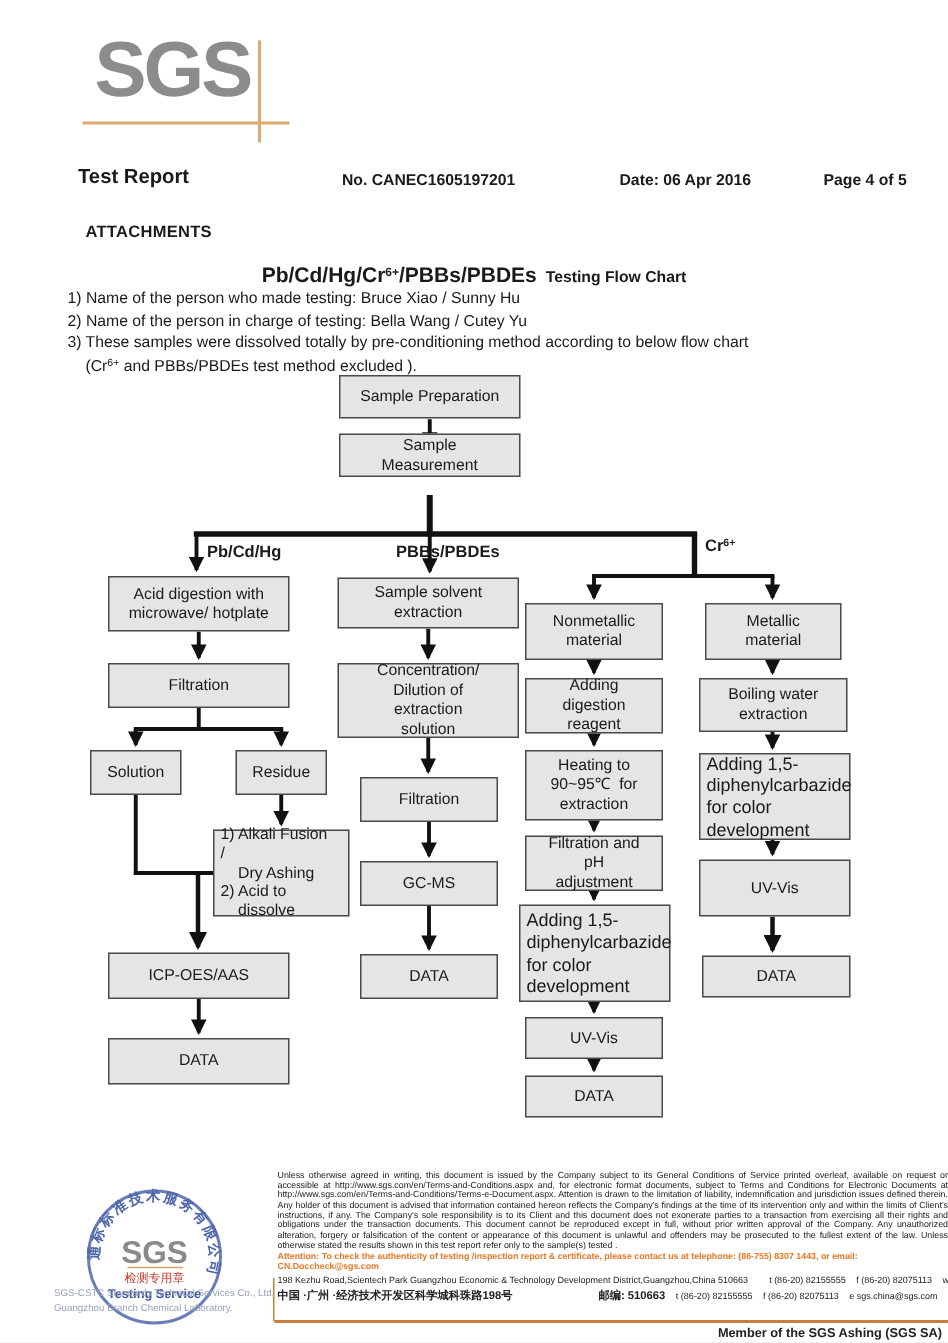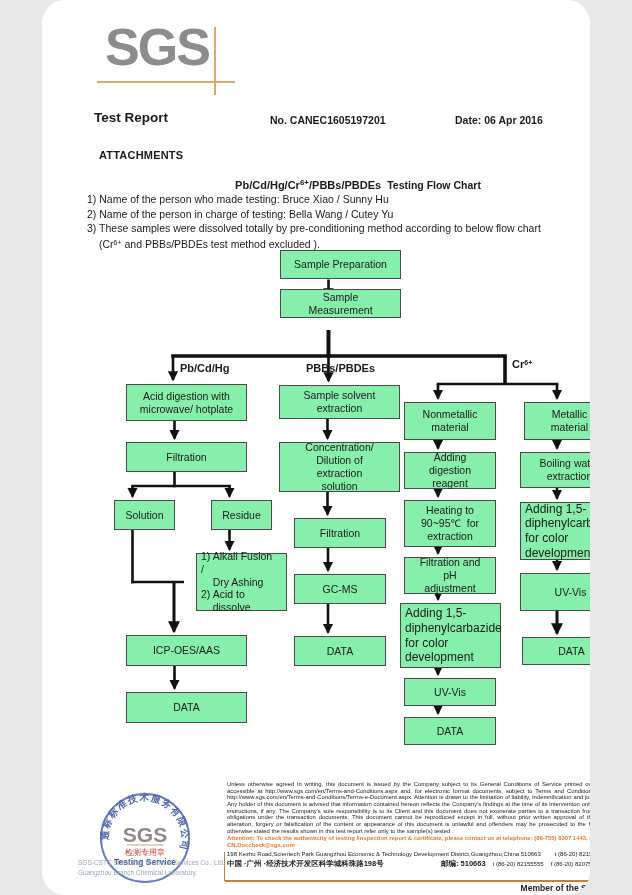--- a/index.html
+++ b/index.html
@@ -1,38 +1,38 @@
 <!DOCTYPE html>
 <html><head>
 <meta charset="utf-8">
 <style>
   html,body{margin:0;padding:0;background:#e8e8e8;}
-  .page{position:relative;width:548px;height:895px;background:#ffffff;margin:0 auto;
-        font-family:"Liberation Sans",sans-serif;color:#1a1a1a;overflow:hidden;border-radius:23px;}
+  .page{position:relative;width:632px;height:895px;background:#ffffff;margin:0 auto;
+        font-family:"Liberation Sans",sans-serif;color:#1a1a1a;overflow:hidden;}
   .abs{position:absolute;}
   
   .logo{position:absolute;left:55px;top:24px;width:140px;height:75px;}
   .logo-text{position:absolute;left:8px;top:-7px;font-size:52px;font-weight:bold;color:#8c8c8c;letter-spacing:-2px;}
   .logo-hline{position:absolute;left:0;top:57px;width:138px;height:2px;background:#dca96f;}
   .logo-vline{position:absolute;left:117px;top:3px;width:2px;height:68px;background:#dca96f;}
   .report-title{left:52px;top:110px;font-size:13.5px;font-weight:bold;}
   .hmeta{font-size:10.5px;top:114px;font-weight:bold;}
   
   .att-title{left:57px;top:149px;font-size:11px;font-weight:bold;letter-spacing:.2px;}
   .chart-title{left:0;top:175px;width:632px;text-align:center;white-space:nowrap;}
-  .t-big{font-size:11px;font-weight:bold;}
+  .t-big{font-size:14px;font-weight:bold;}
   .t-sup{font-size:8px;font-weight:bold;vertical-align:4px;}
   .t-small{font-size:10.5px;font-weight:bold;margin-left:6px;}
   .notes{left:45px;top:192px;font-size:10.5px;line-height:14.5px;}
   .note3b{padding-left:12px;}
   .note-sup{font-size:7px;vertical-align:3px;}
   
-  .node{position:absolute;box-sizing:border-box;border:1.6px solid #4a4a4a;background:#86efac;
+  .node{position:absolute;box-sizing:border-box;border:1.6px solid #4a4a4a;background:#e5e5e5;
         display:flex;align-items:center;justify-content:center;text-align:center;
-        font-size:10.5px;line-height:1.22;white-space:pre-wrap;padding:1px 12px;z-index:2;margin-left:12px;}
+        font-size:10.5px;line-height:1.22;white-space:pre-wrap;padding:1px 12px;z-index:2;}
   .node.la{justify-content:flex-start;text-align:left;padding-left:4px;}
   .node.sm{font-size:12px;}
   .blabel{position:absolute;font-size:11px;font-weight:bold;z-index:3;white-space:nowrap;}
   .blabel .note-sup{font-weight:bold;}
   .connectors{position:absolute;left:0;top:0;width:632px;height:895px;z-index:1;pointer-events:none;}
   
   .stamp{position:absolute;left:55px;top:790px;z-index:1;}
   .company-lines{position:absolute;left:36px;top:858px;width:170px;font-size:6.5px;line-height:10px;
                  color:#98a4bb;z-index:2;}
   .footer-text{position:absolute;left:185px;top:781px;width:447px;}

